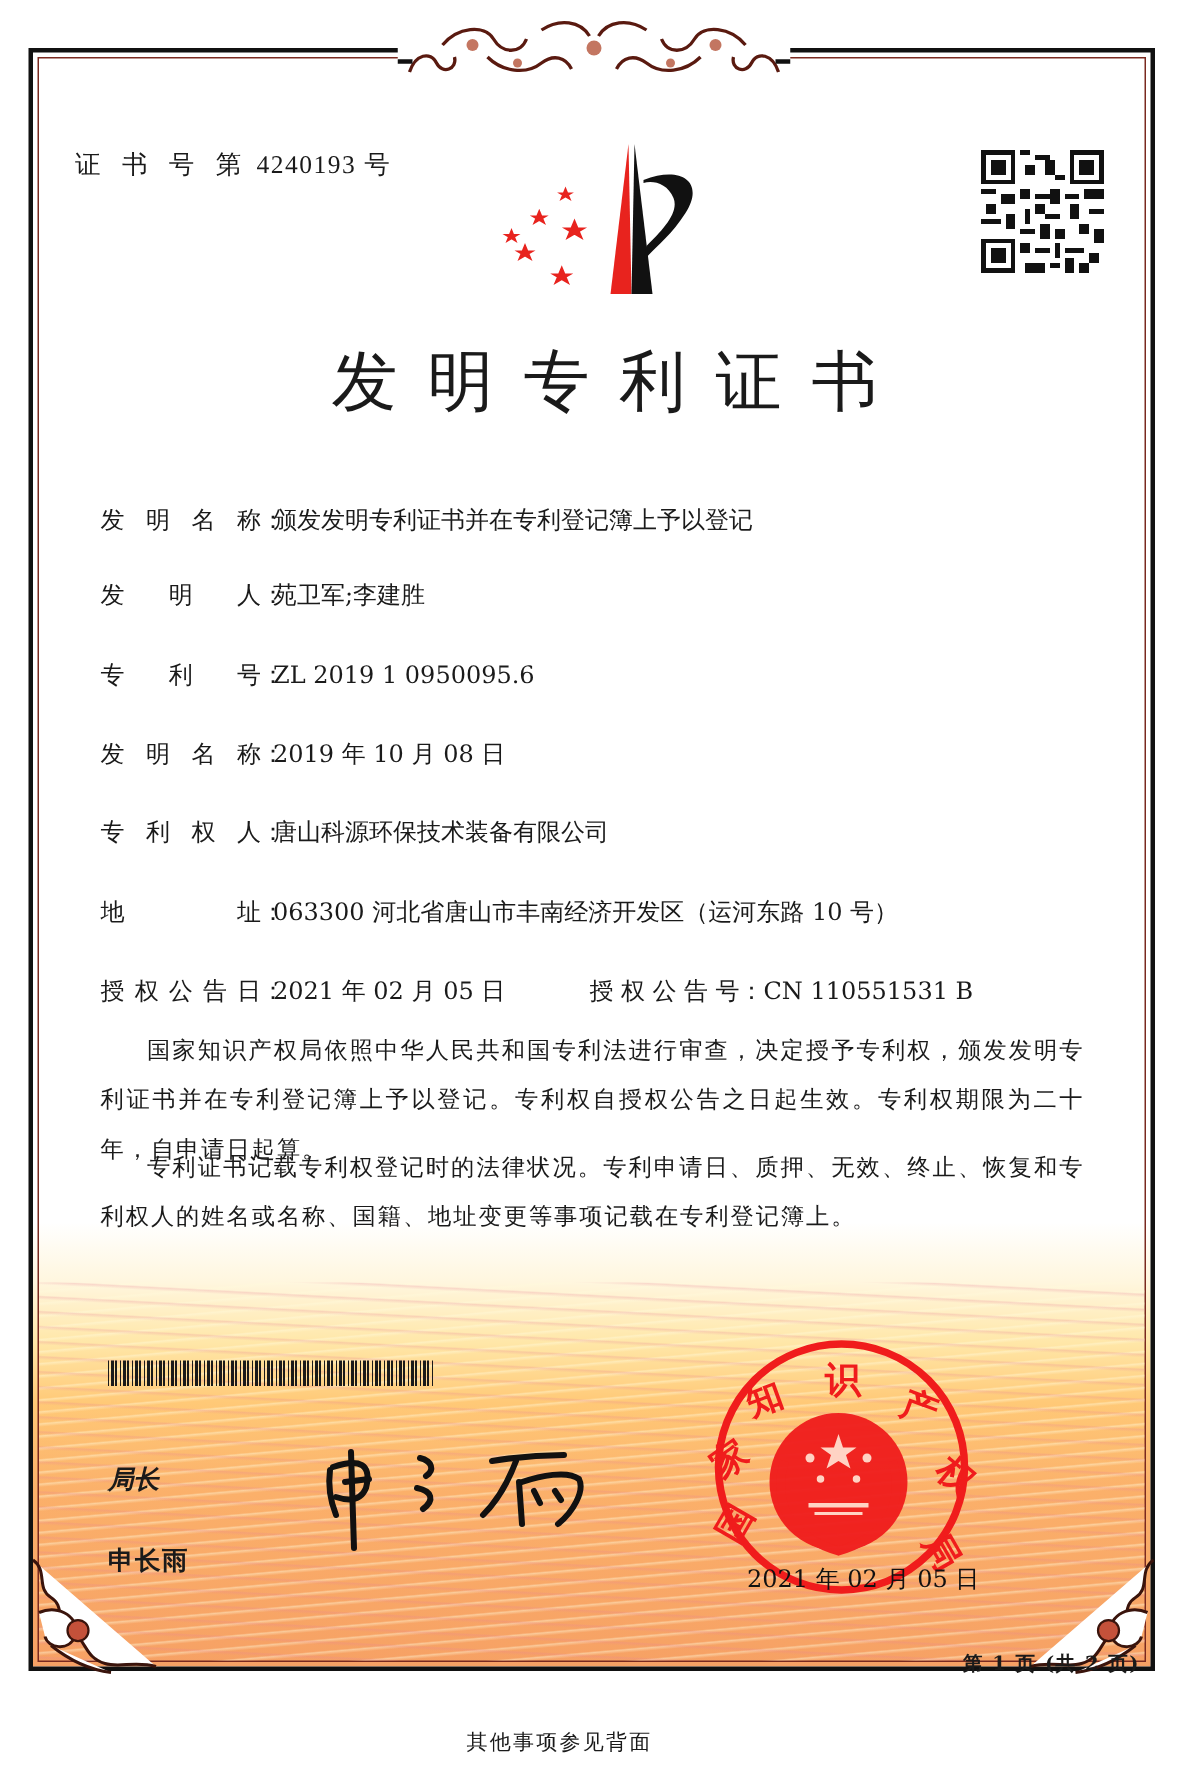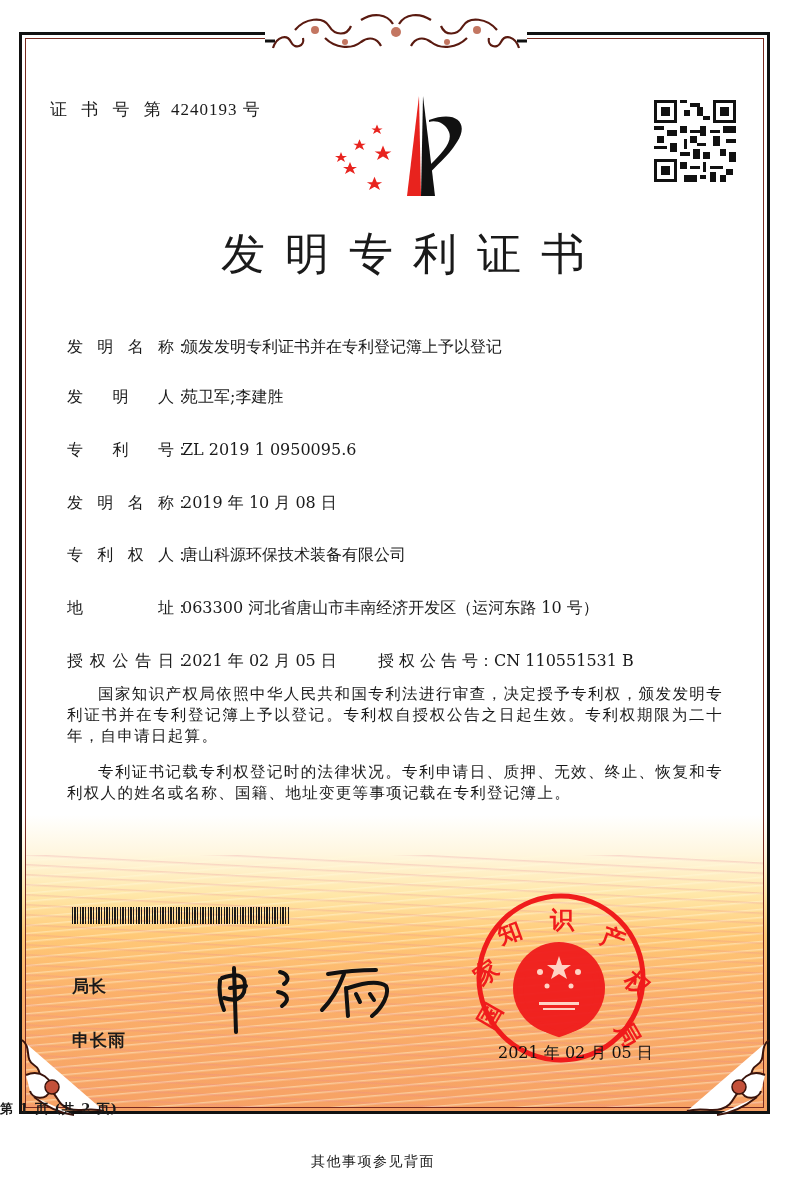--- a/index.html
+++ b/index.html
@@ -55,42 +55,42 @@
   .field .colon { display: inline-block; width: 4px; }
   .field .val { margin-left: 4px; }
 
   .f-name { top: 337px; }
   .f-inv { top: 387px; }
   .f-no { top: 440px; }
   .f-date { top: 493px; }
   .f-owner { top: 545px; }
   .f-addr { top: 598px; }
   .f-pubdate { top: 651px; }
-  .f-pubno { position: absolute; left: 378px; top: 651px; font-size: 16px; white-space: nowrap; }
+  .f-pubno { position: absolute; left: 393px; top: 651px; font-size: 16px; white-space: nowrap; }
   .f-pubno .lbl { display: inline-block; width: 100px; text-align: justify; text-align-last: justify; }
 
   .para {
-    position: absolute; left: 67px; width: 656px; font-size: 15.5px; line-height: 21px;
+    position: absolute; left: 67px; width: 656px; font-size: 15.5px; line-height: 33px;
     font-family: "DejaVu Serif", serif; letter-spacing: 1.3px; text-align: justify;
   }
   .p1 { top: 684px; text-indent: 2em; }
   .p2 { top: 762px; text-indent: 2em; }
 
   .barcode { position: absolute; left: 72px; top: 907px; width: 218px; height: 17px;
     background: repeating-linear-gradient(90deg, #1a1a1a 0px, #1a1a1a 1px, transparent 1px, transparent 2px, #1a1a1a 2px, #1a1a1a 4px, transparent 4px, transparent 5px, #1a1a1a 5px, #1a1a1a 6px, transparent 6px, transparent 8px);
   }
 
-  .director-title { position: absolute; left: 72px; top: 975px; font-family: "DejaVu Sans", sans-serif; font-weight: bold; font-size: 17px; }
+  .director-title { position: absolute; left: 72px; top: 975px; font-family: "DejaVu Sans", sans-serif; font-weight: bold; font-size: 17px; font-style: italic; }
   .director-name { position: absolute; left: 72px; top: 1029px; font-family: "DejaVu Sans", sans-serif; font-weight: bold; font-size: 17px; letter-spacing: 1px; }
   .signature { position: absolute; left: 210px; top: 950px; width: 200px; height: 90px; }
 
   .seal { position: absolute; left: 465px; top: 890px; width: 190px; height: 180px; }
   .seal-date { position: absolute; left: 498px; top: 1043px; font-size: 16px; font-family: "DejaVu Serif", serif; color: #111; white-space: nowrap; }
 
-  .page-num { position: absolute; left: 0; right: 0; top: 1100px; text-align: left; font-size: 13px; font-family: "DejaVu Serif", serif; font-weight: bold; padding-right: 30px; letter-spacing: 1px; }
+  .page-num { position: absolute; left: 0; right: 0; top: 1100px; text-align: right; font-size: 13px; font-family: "DejaVu Serif", serif; font-weight: bold; padding-right: 30px; letter-spacing: 1px; }
   .footer-note { position: absolute; left: 0; right: 0; top: 1153px; text-align: center; font-size: 14px; font-family: "DejaVu Serif", serif; letter-spacing: 1.5px; padding-right: 44px; }
 </style>
 </head>
 <body>
 
 <div class="certificate">
   <div class="waves"></div>
   <div class="waves2"></div>
 </div>
 

